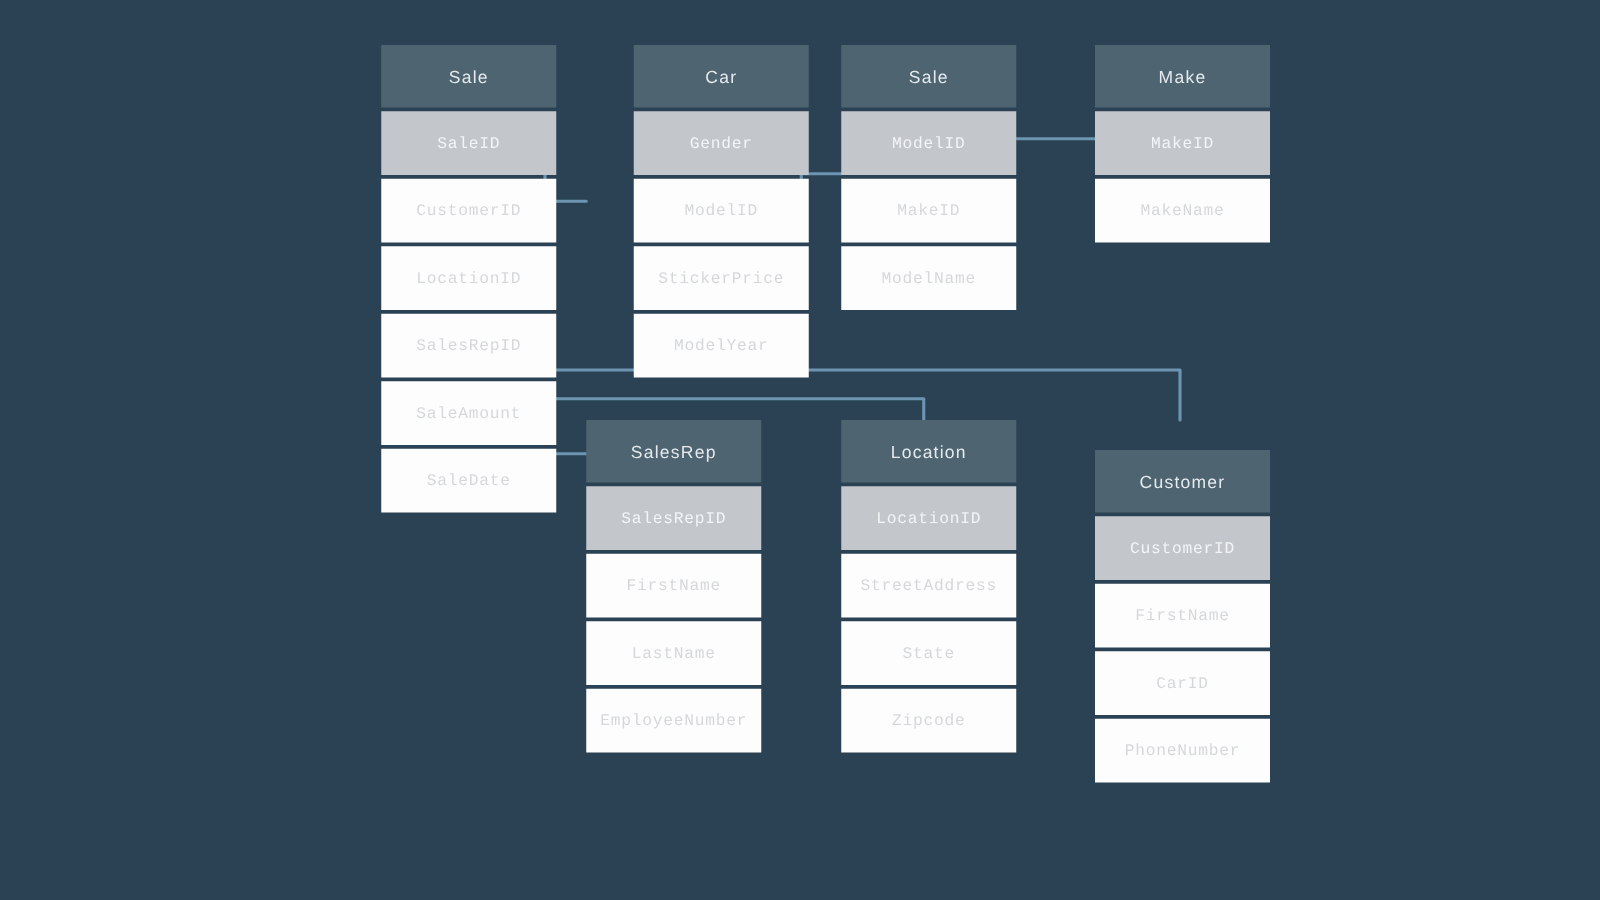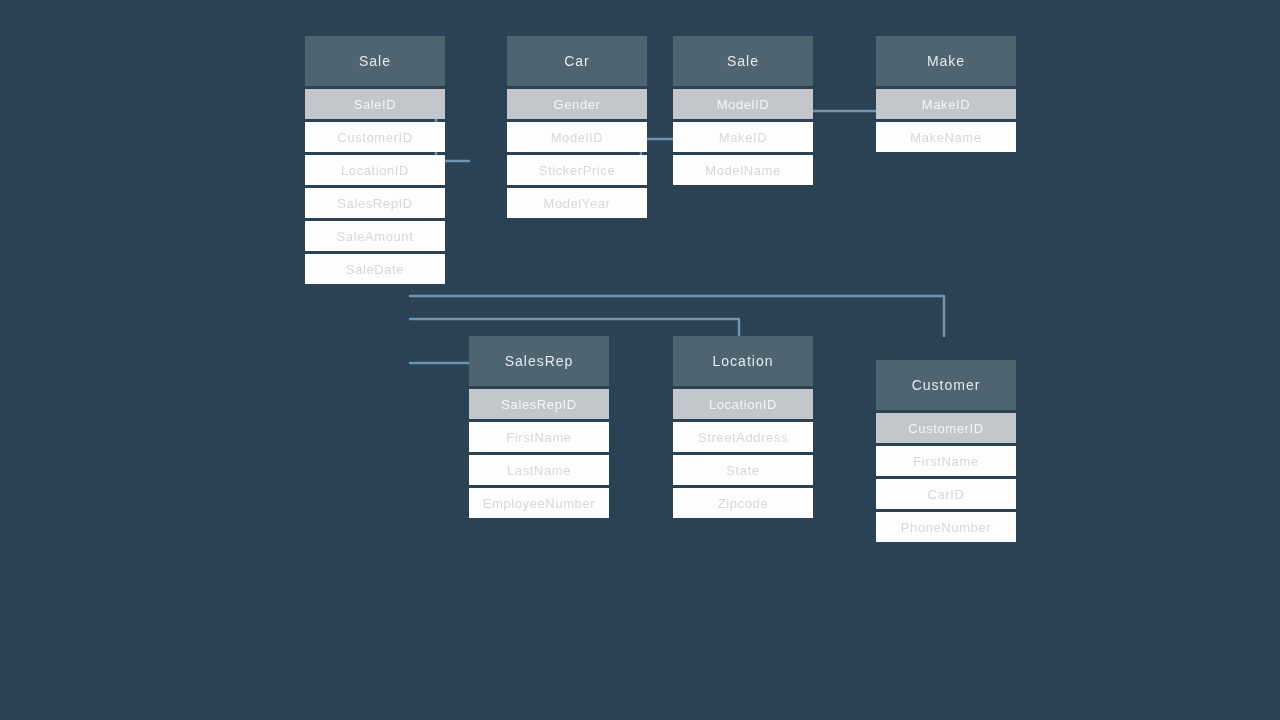--- a/index.html
+++ b/index.html
@@ -24,23 +24,23 @@
   .table{
     position:absolute;width:140px;
     display:flex;flex-direction:column;gap:3px;
   }
   .thead{
     height:50px;background:var(--header);color:var(--header-text);
     display:flex;align-items:center;justify-content:center;
     font-size:14px;letter-spacing:1px;
   }
   .trow{
-    height:30px;background:var(--row-bg);color:var(--row-text);
+    height:51px;background:var(--row-bg);color:var(--row-text);
     display:flex;align-items:center;justify-content:center;
-    font-size:13px;letter-spacing:0.6px;white-space:nowrap;
+    font-size:13px;letter-spacing:0.6px;white-space:nowrap;font-family:Liberation Mono, monospace;
   }
   .trow.pk{background:var(--pk-bg);color:var(--pk-text);}
 </style>
 </head>
 <body>
 
 <div class="canvas">
 
   <svg class="connectors" viewBox="0 0 1280 720" xmlns="http://www.w3.org/2000/svg">
     <path d="M402,107 L410,111 L436,111 L436,161 L469,161"></path>

